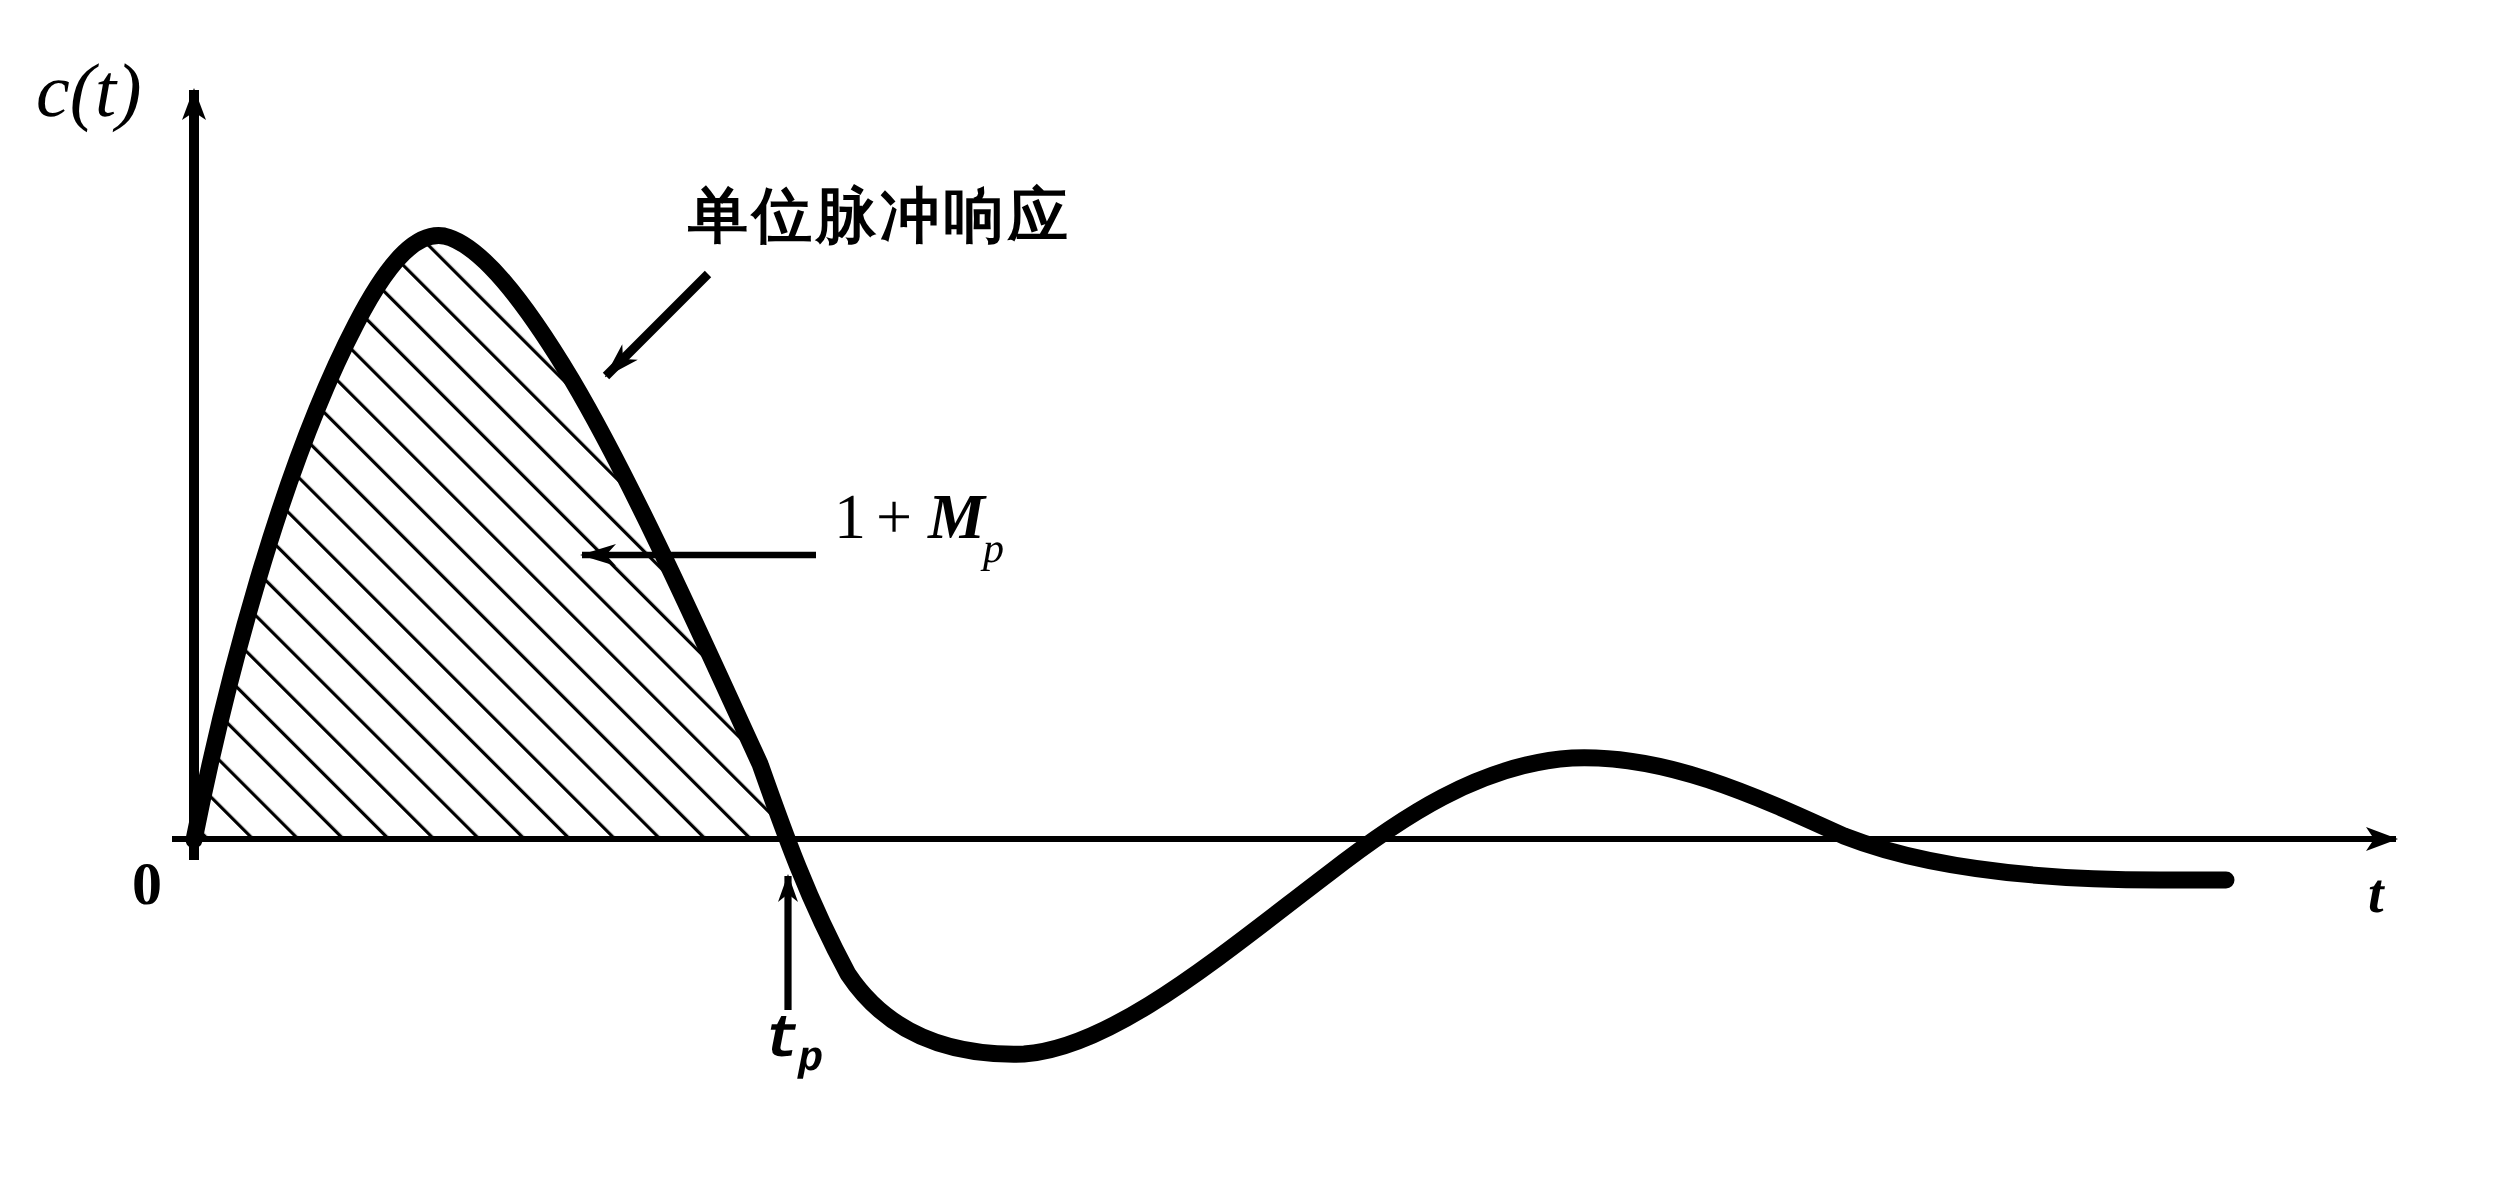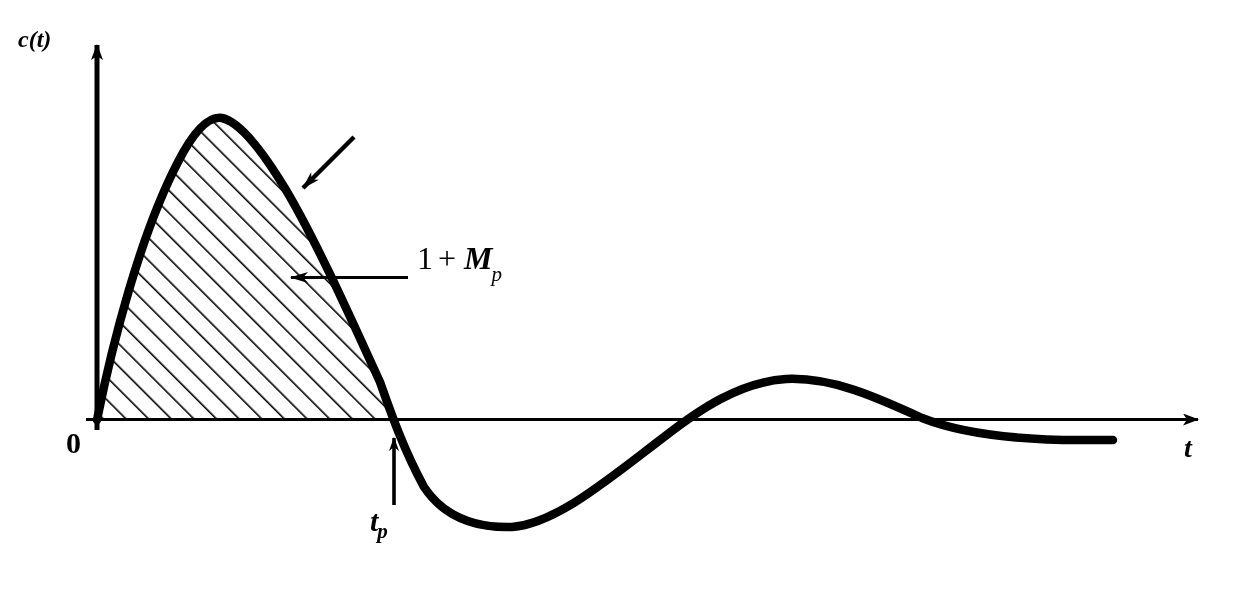--- a/index.html
+++ b/index.html
@@ -25,23 +25,23 @@
   .lbl {
     position: absolute;
     color: #000000;
     white-space: nowrap;
     line-height: 1;
     user-select: none;
   }
   .lbl-ct {
     left: 18px;
     top: 27px;
-    font-size: 24px;
+    font-size: 38px;
     font-style: italic;
-    font-weight: bold;
+    font-weight: normal;
     font-family: "Liberation Serif", "DejaVu Serif", serif;
   }
   .lbl-zero {
     left: 66px;
     top: 428px;
     font-size: 30px;
     font-weight: bold;
     font-family: "Liberation Serif", "DejaVu Serif", serif;
   }
   .lbl-t {
@@ -71,24 +71,24 @@
   .lbl-mp .mvar { font-style: italic; font-weight: bold; padding-left: 3px; }
   .lbl-mp .sub {
     font-style: italic;
     font-size: 21px;
     vertical-align: sub;
     position: relative;
     top: 5px;
     left: -1px;
   }
   .lbl-tp {
-    left: 370px;
+    left: 382px;
     top: 506px;
     font-size: 30px;
-    font-family: Liberation Serif, serif;
+    font-family: Liberation Mono, monospace;
   }
   .lbl-tp .tvar { font-style: italic; font-weight: bold; }
   .lbl-tp .sub {
     font-style: italic;
     font-weight: bold;
     font-size: 21px;
     position: relative;
     top: 7px;
     left: -1px;
   }
@@ -161,20 +161,21 @@
       <line x1="394" y1="505" x2="394" y2="438" stroke="#000000" stroke-width="3.6" marker-end="url(#arrowThin)"></line>
     </g>
   </svg>
 
   <div class="lbl lbl-ct">c(t)</div>
 
   <div class="lbl lbl-zero">0</div>
 
   <div class="lbl lbl-t">t</div>
 
+  <div class="lbl lbl-cn">单位脉冲响应</div>
 
   <div class="lbl lbl-mp">
     <span class="num">1</span><span class="plus">+</span><span class="mvar">M</span><span class="sub">p</span>
   </div>
 
   <div class="lbl lbl-tp">
     <span class="tvar">t</span><span class="sub">p</span>
   </div>
 
 </div>

